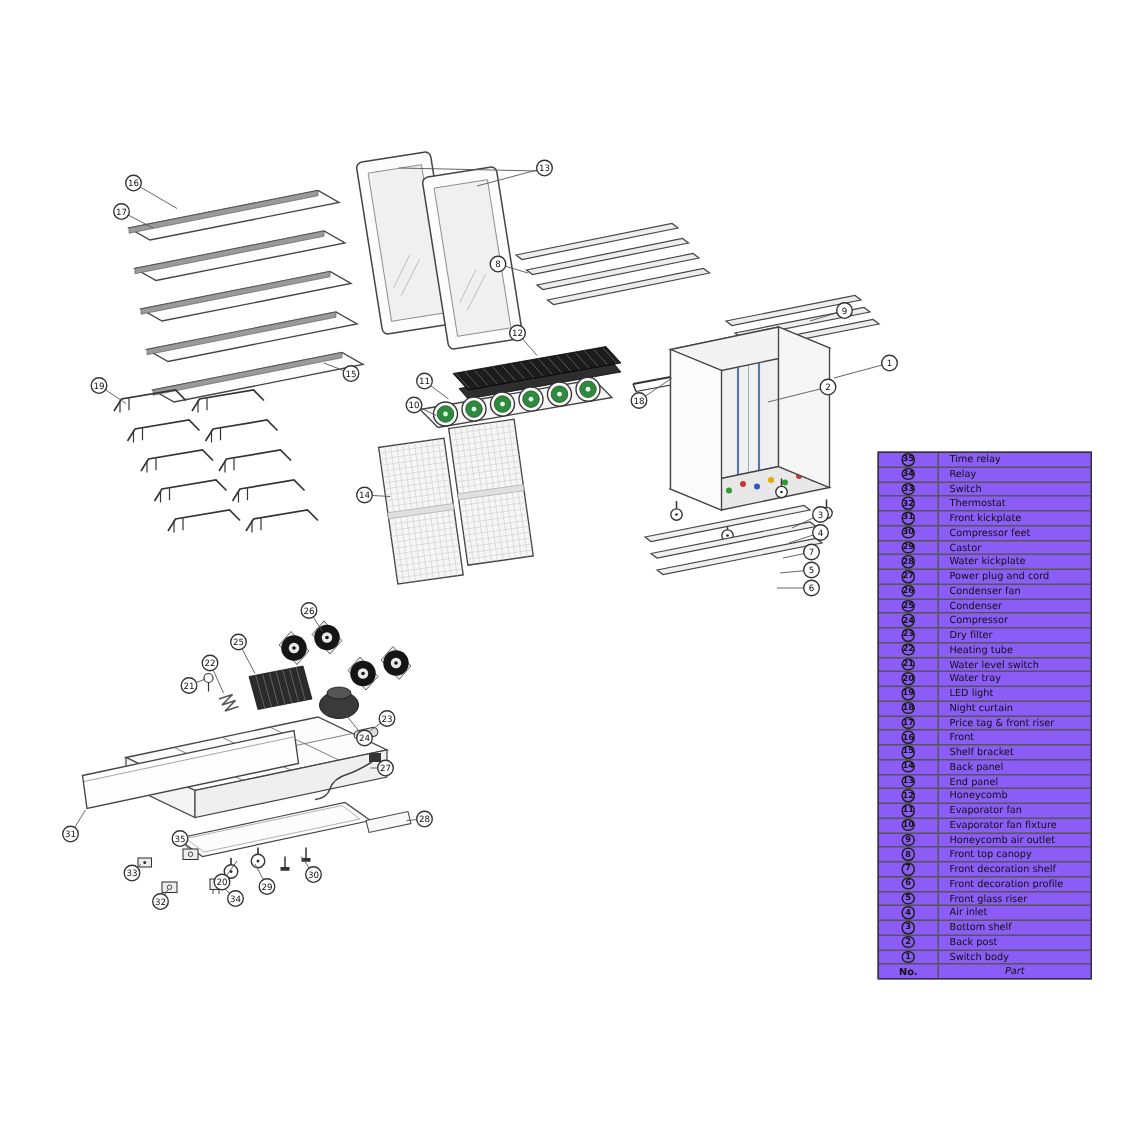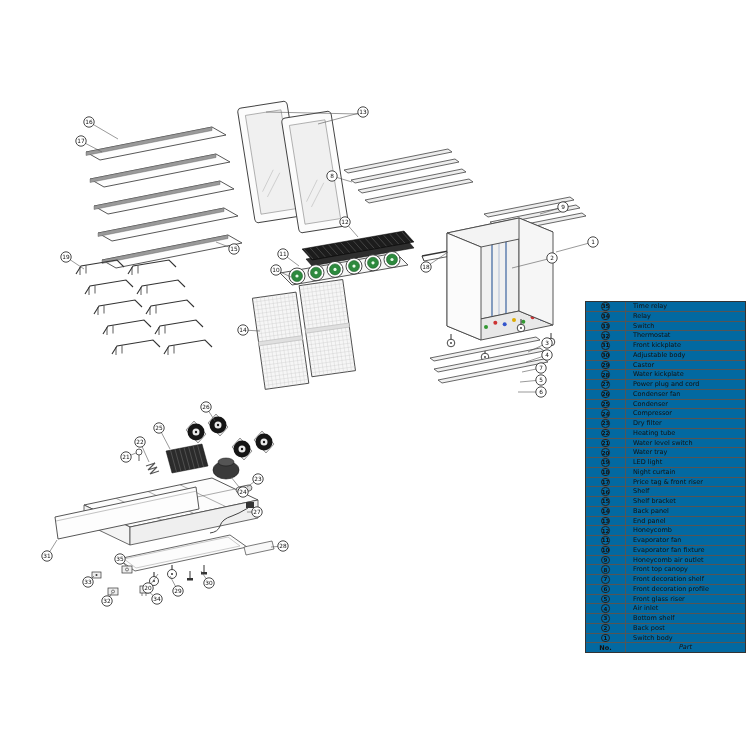--- a/index.html
+++ b/index.html
@@ -1,21 +1,21 @@
 <!DOCTYPE html>
 <html><head>
 <meta charset="utf-8">
 <style>
   html,body{margin:0;padding:0;background:#fff;}
   body{width:750px;height:750px;overflow:hidden;font-family:"DejaVu Sans",sans-serif;}
   .stage{position:relative;width:750px;height:750px;background:#fff;}
   #diagram{position:absolute;left:0;top:0;}
   .parts-table{
-    position:absolute;left:585px;top:301px;width:161px;height:352px;
-    border:1px solid #333;display:flex;flex-direction:column;background:#0369a1;
+    position:absolute;left:585px;top:301px;width:143px;height:352px;
+    border:1px solid #333;display:flex;flex-direction:column;background:#8b5cf6;
     box-sizing:border-box;
   }
   .pt-row{flex:1;display:flex;align-items:stretch;border-bottom:0.5px solid #555;min-height:0;}
   .pt-row:last-child{border-bottom:none;}
   .pt-no{width:40px;display:flex;align-items:center;justify-content:center;border-right:0.5px solid #555;box-sizing:border-box;font-weight:bold;}
   .pt-name{flex:1;display:flex;align-items:center;padding-left:7px;font-size:6.5px;color:#111;line-height:1;white-space:nowrap;overflow:hidden;}
   .pt-circle{width:8.5px;height:8.5px;border:0.7px solid #222;border-radius:50%;display:flex;align-items:center;justify-content:center;font-size:5.5px;color:#111;box-sizing:border-box;}
   .pt-header .pt-no{font-size:6.5px;color:#111;}
   .pt-header .pt-name{justify-content:center;padding-left:0;font-style:italic;}
 </style>
@@ -558,21 +558,21 @@
       <div class="pt-row">
         <div class="pt-no">
           <span class="pt-circle">31</span>
         </div>
         <div class="pt-name">Front kickplate</div>
       </div>
       <div class="pt-row">
         <div class="pt-no">
           <span class="pt-circle">30</span>
         </div>
-        <div class="pt-name">Adjustable body</div>
+        <div class="pt-name">Compressor feet</div>
       </div>
       <div class="pt-row">
         <div class="pt-no">
           <span class="pt-circle">29</span>
         </div>
         <div class="pt-name">Castor</div>
       </div>
       <div class="pt-row">
         <div class="pt-no">
           <span class="pt-circle">28</span>
@@ -642,21 +642,21 @@
       <div class="pt-row">
         <div class="pt-no">
           <span class="pt-circle">17</span>
         </div>
         <div class="pt-name">Price tag &amp; front riser</div>
       </div>
       <div class="pt-row">
         <div class="pt-no">
           <span class="pt-circle">16</span>
         </div>
-        <div class="pt-name">Shelf</div>
+        <div class="pt-name">Front</div>
       </div>
       <div class="pt-row">
         <div class="pt-no">
           <span class="pt-circle">15</span>
         </div>
         <div class="pt-name">Shelf bracket</div>
       </div>
       <div class="pt-row">
         <div class="pt-no">
           <span class="pt-circle">14</span>

